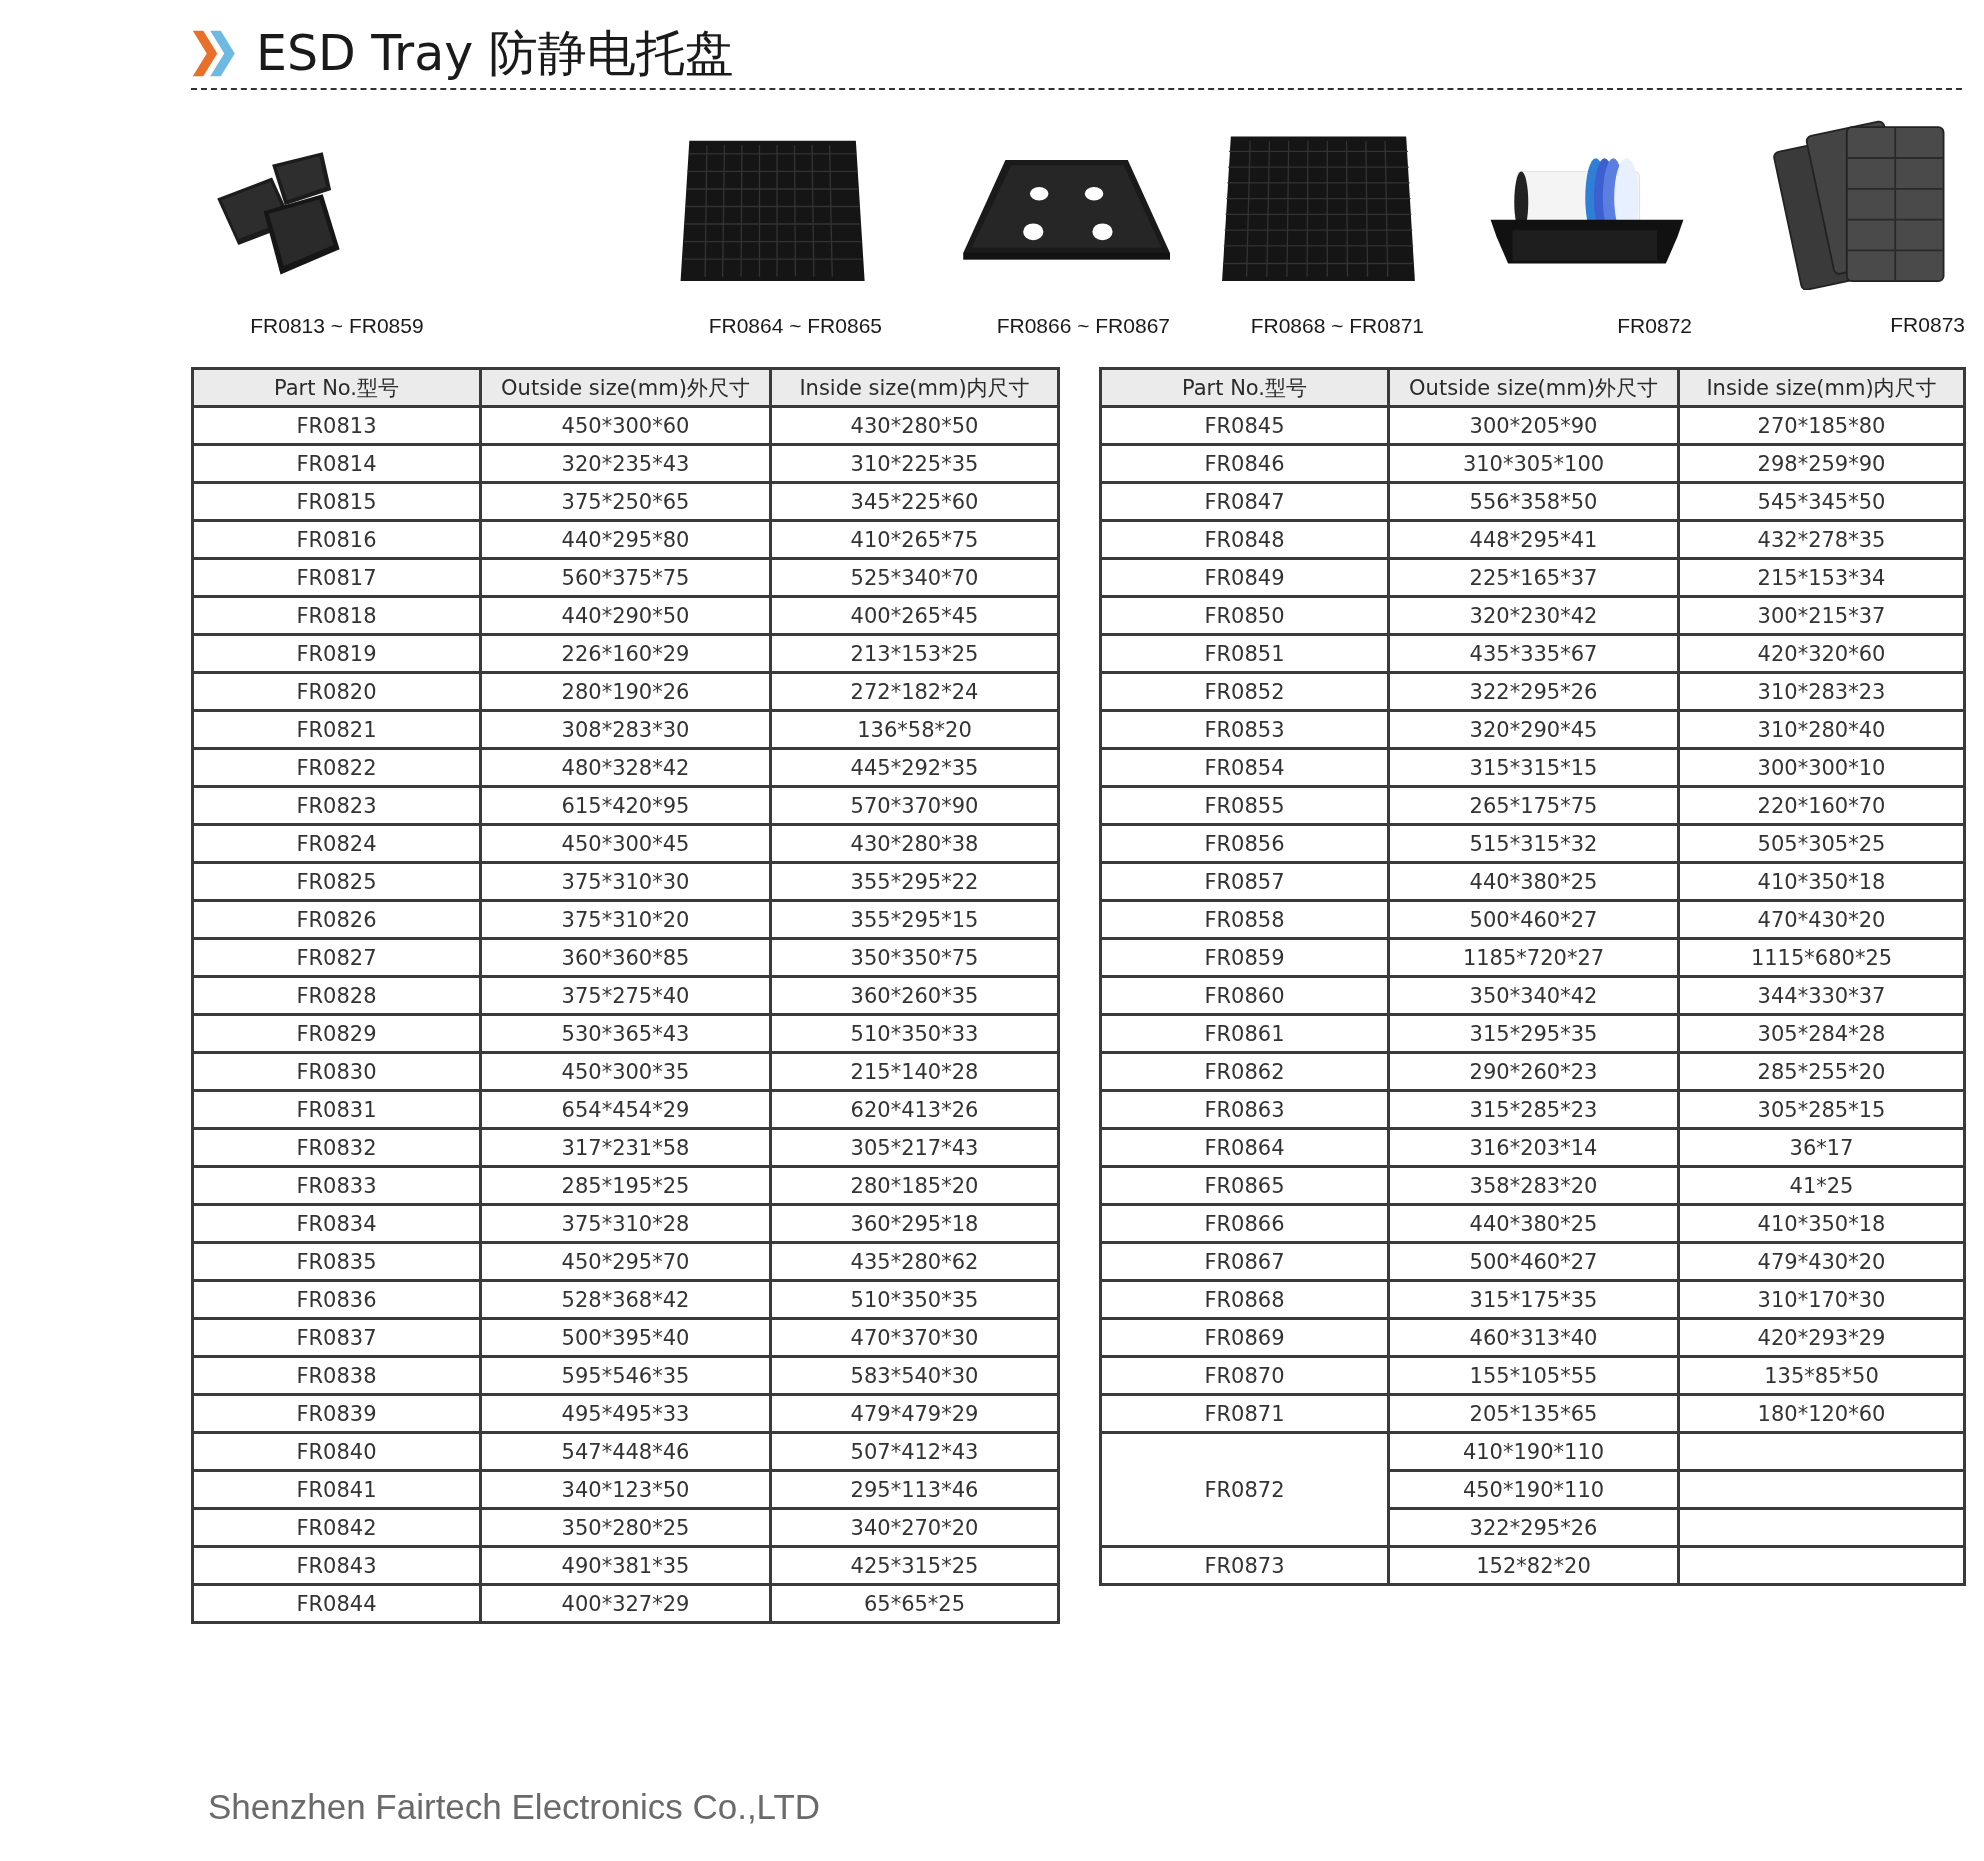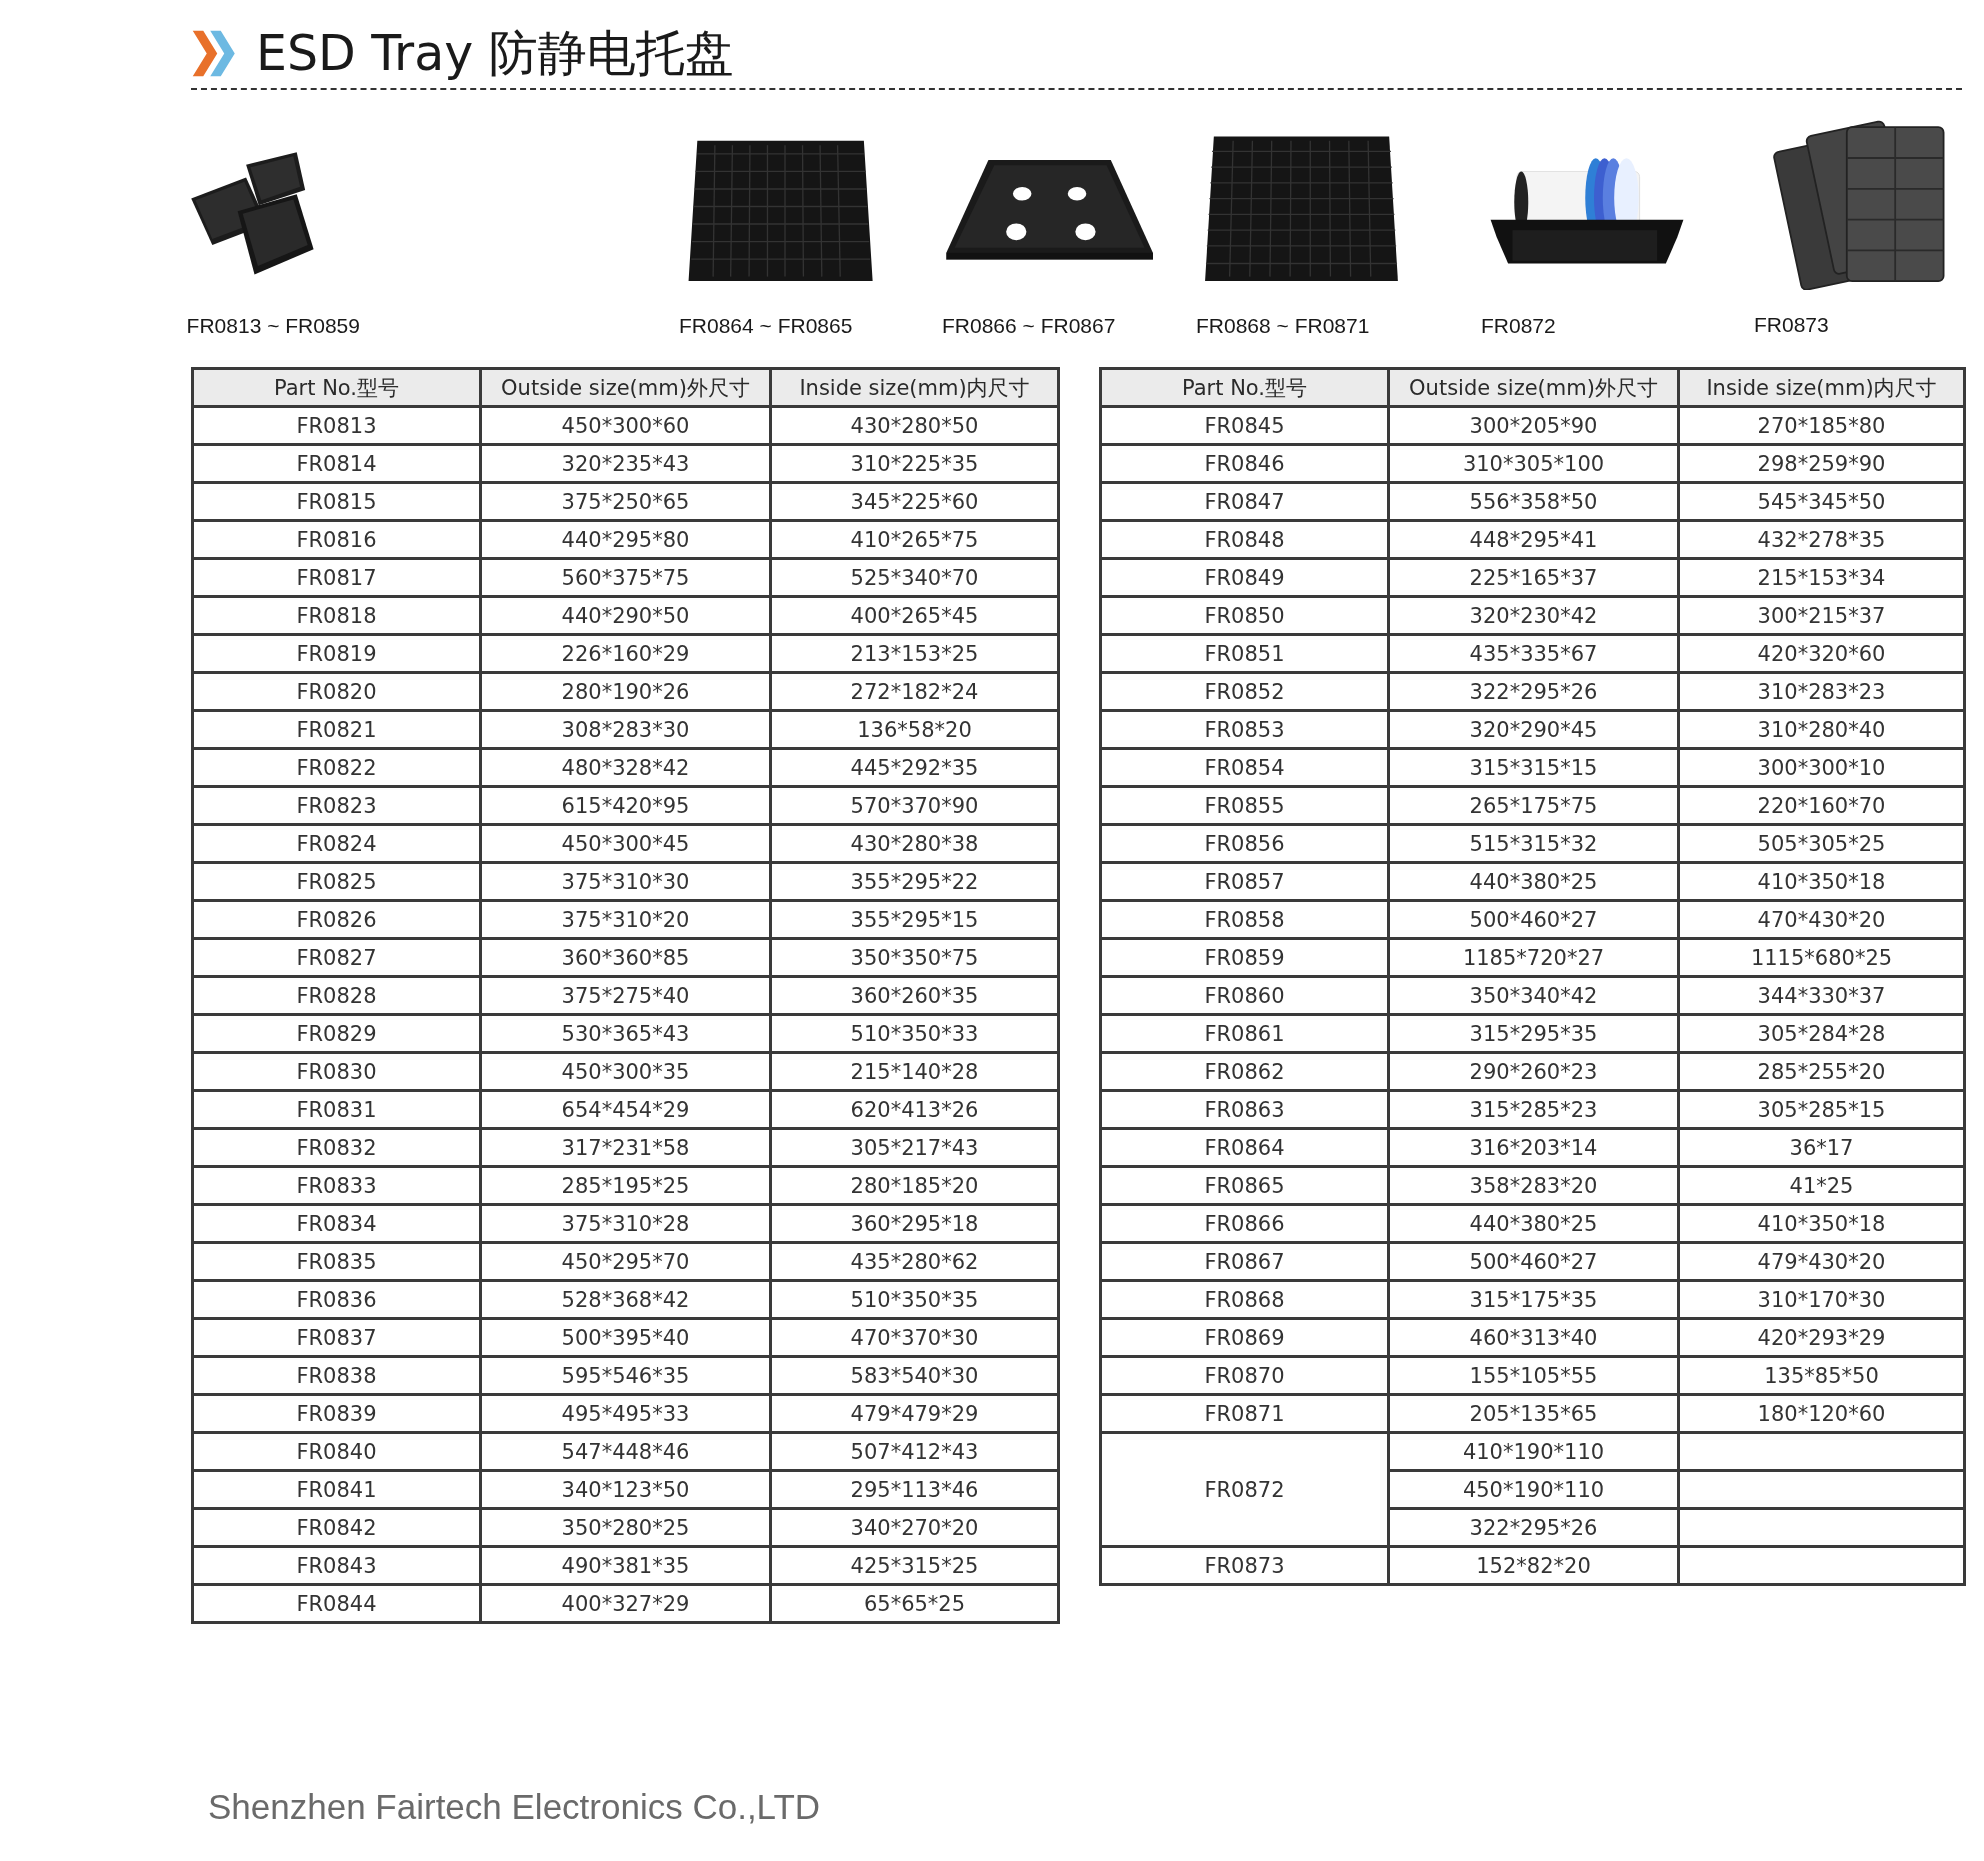--- a/index.html
+++ b/index.html
@@ -6,21 +6,21 @@
   body { width: 1985px; height: 1862px; position: relative; overflow: hidden; font-family: "DejaVu Sans", "Liberation Sans", sans-serif; color: #2b2b2b; }
 
   .title-wrap { position: absolute; left: 191px; top: 19.3px; height: 68px; display: flex; align-items: center; }
   .chevrons { width: 49px; height: 49px; position: relative; margin-right: 16px; }
   .chevrons svg { width: 49px; height: 49px; display: block; }
   .title { font-family: "DejaVu Sans", sans-serif; font-size: 49px; font-weight: normal; color: #1a1a1a; letter-spacing: 0px; line-height: 1; }
 
   .dash-line { position: absolute; left: 191px; top: 88px; width: 1771px; height: 0; border-top: 2.6px dashed #333; }
 
   .products { position: absolute; left: 191px; top: 110px; width: 1782px; height: 246px; }
-  .product { position: absolute; top: 0; height: 246px; display: flex; flex-direction: column; align-items: flex-start; }
+  .product { position: absolute; top: 0; height: 246px; display: flex; flex-direction: column; align-items: flex-end; }
   .product .pic { width: 211px; height: 176px; display: flex; align-items: center; justify-content: center; margin-top: 8.8px; }
   .product .cap { font-family: "Liberation Sans", sans-serif; font-size: 21px; color: #1a1a1a; margin-top: 19.3px; white-space: nowrap; }
 
   table.spec { position: absolute; border-collapse: collapse; table-layout: fixed; font-family: "DejaVu Sans", sans-serif; }
   table.spec th, table.spec td { border: 3.5px solid #3a3a3a; text-align: center; vertical-align: middle; padding: 0; font-size: 21px; font-weight: normal; color: #333; height: 35px; overflow: hidden; white-space: nowrap; }
   table.spec th { background: #ebebeb; color: #2a2a2a; font-size: 21px; margin-left: 40px; }
   table.spec td.pn { font-size: 21px; }
   #left-table { left: 191px; top: 367px; width: 866px; }
   #right-table { left: 1099px; top: 367px; width: 864px; }
 
@@ -50,21 +50,21 @@
         <polygon points="70,40 130,25 140,70 85,88" fill="#1c1c1c"></polygon>
         <polygon points="75,43 126,30 134,66 88,82" fill="#2e2e2e"></polygon>
         <polygon points="60,95 130,75 150,140 80,170" fill="#161616"></polygon>
         <polygon points="66,98 126,81 143,135 84,160" fill="#2a2a2a"></polygon>
       </svg>
     </div>
     <div class="cap">FR0813 ~ FR0859</div>
   </div>
 
 
-  <div class="product" style="left:488px;width:219px;">
+  <div class="product" style="left:472px;width:219px;">
     <div class="pic">
       <svg width="202" height="149" viewBox="0 0 230 170">
         <polygon points="15,10 205,10 215,170 5,170" fill="#151515"></polygon>
         <g stroke="#333" stroke-width="1.5">
           <line x1="15" y1="25" x2="205" y2="25"></line>
             <line x1="13" y1="45" x2="207" y2="45"></line>
           <line x1="12" y1="65" x2="208" y2="65"></line>
             <line x1="11" y1="85" x2="209" y2="85"></line>
           <line x1="10" y1="105" x2="210" y2="105"></line>
             <line x1="9" y1="125" x2="211" y2="125"></line>

